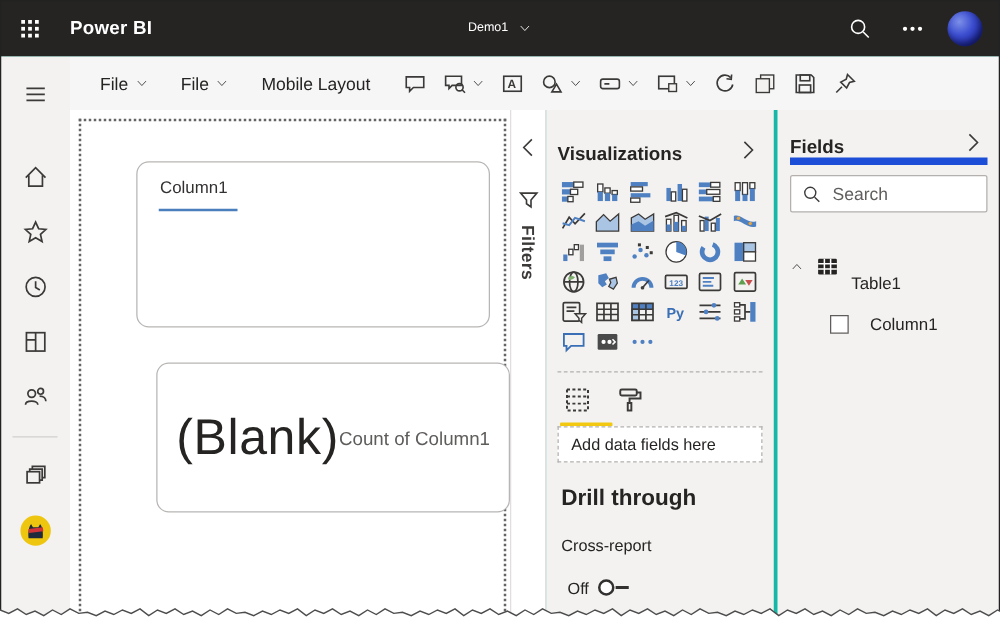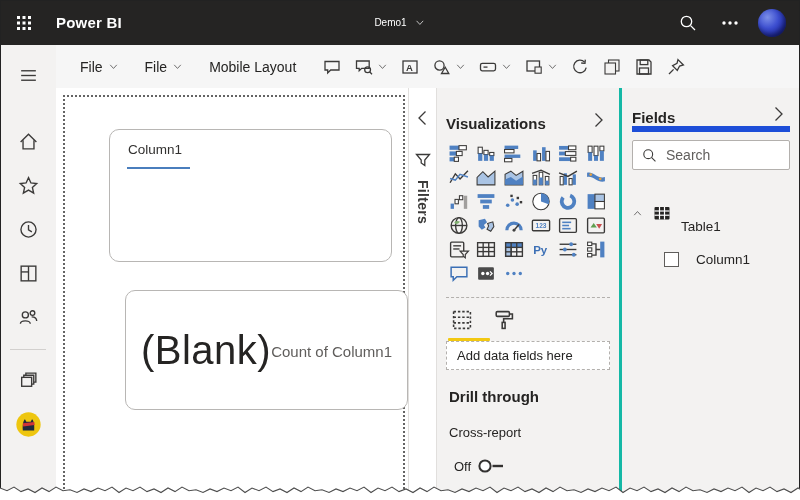--- a/index.html
+++ b/index.html
@@ -81,21 +81,21 @@
   .viz-grid { display:grid; grid-template-columns:repeat(6, 1fr); row-gap:1px; margin-top:10px; }
   .viz-cell { width:26px; height:23px; display:flex; align-items:center; justify-content:center; cursor:pointer; }
 
   .viz-sep { border-top:1px dashed #b3b0ad; margin-top:12px; }
   .viz-tabs { display:flex; gap:18px; margin:10px 0 0 4px; }
   .viz-tab { cursor:pointer; padding-bottom:6px; }
   .viz-tab svg.icn { width:24px; height:24px; }
   .tab-underline { width:42px; height:3px; background:#f2c811; margin-left:2px; border-radius:1px; }
   .values-label { font-size:13px; color:#252423; margin:8px 0 8px 3px; }
   .dropzone { background:#fff; border:1px dashed #b3b0ad; height:29px; display:flex; align-items:center; padding-left:10px; font-size:13px; color:#252423; }
-  .drill-title { font-size:15px; font-weight:bold; color:#252423; margin:18px 0 0 3px; }
+  .drill-title { font-size:18px; font-weight:bold; color:#252423; margin:18px 0 0 3px; }
   .cross-label { font-size:13px; color:#252423; margin:20px 0 0 3px; }
   .toggle-row { display:flex; align-items:center; gap:6px; margin:16px 0 0 8px; }
   .toggle-state { font-size:13px; color:#252423; }
   .toggle-svg { cursor:pointer; display:block; }
 
   
   .search-box { margin-top:8px; height:30px; background:#fff; border:1px solid #b3b0ad; border-radius:2px; display:flex; align-items:center; padding:0 8px; gap:8px; }
   .search-box input { border:none; outline:none; font-size:14px; color:#252423; width:110px; font-family:"Liberation Sans",sans-serif; background:transparent; }
   .search-box input::placeholder { color:#605e5c; }
   .search-box svg.icn { width:17px; height:17px; }

